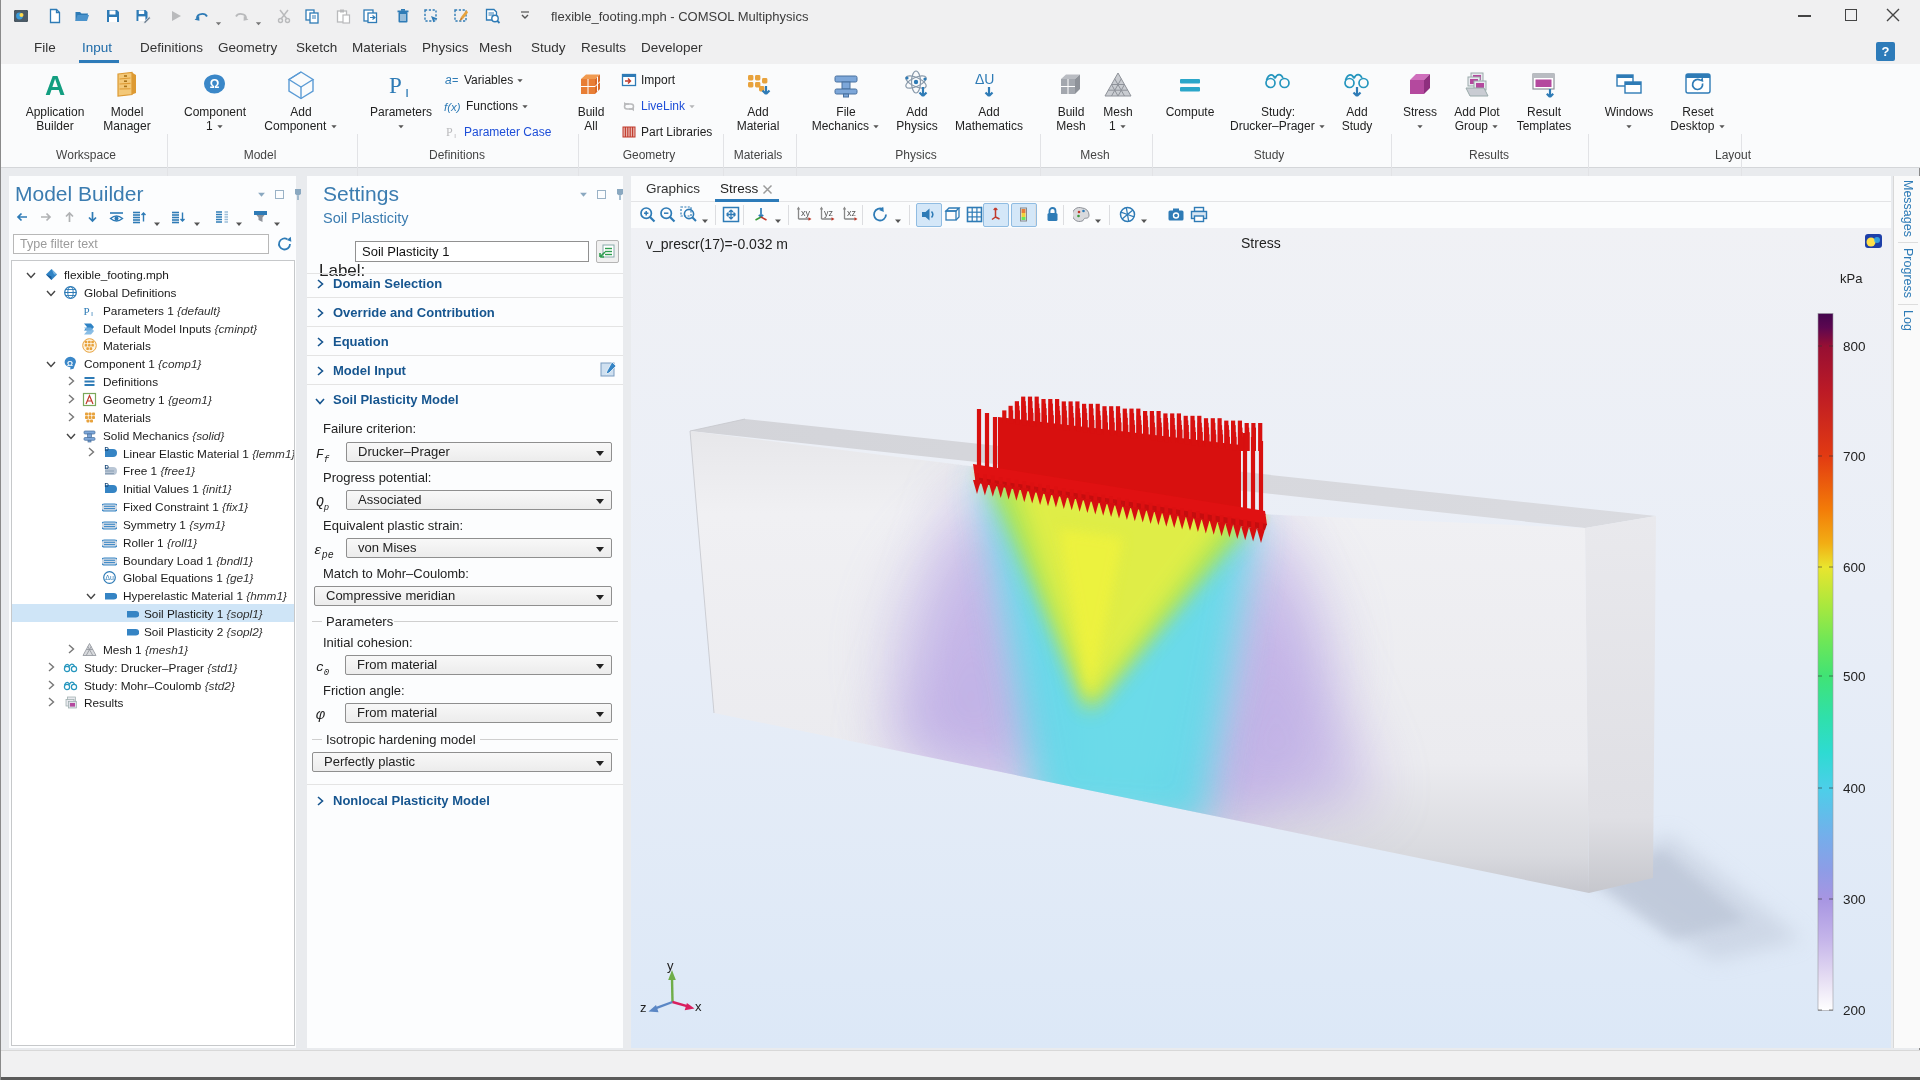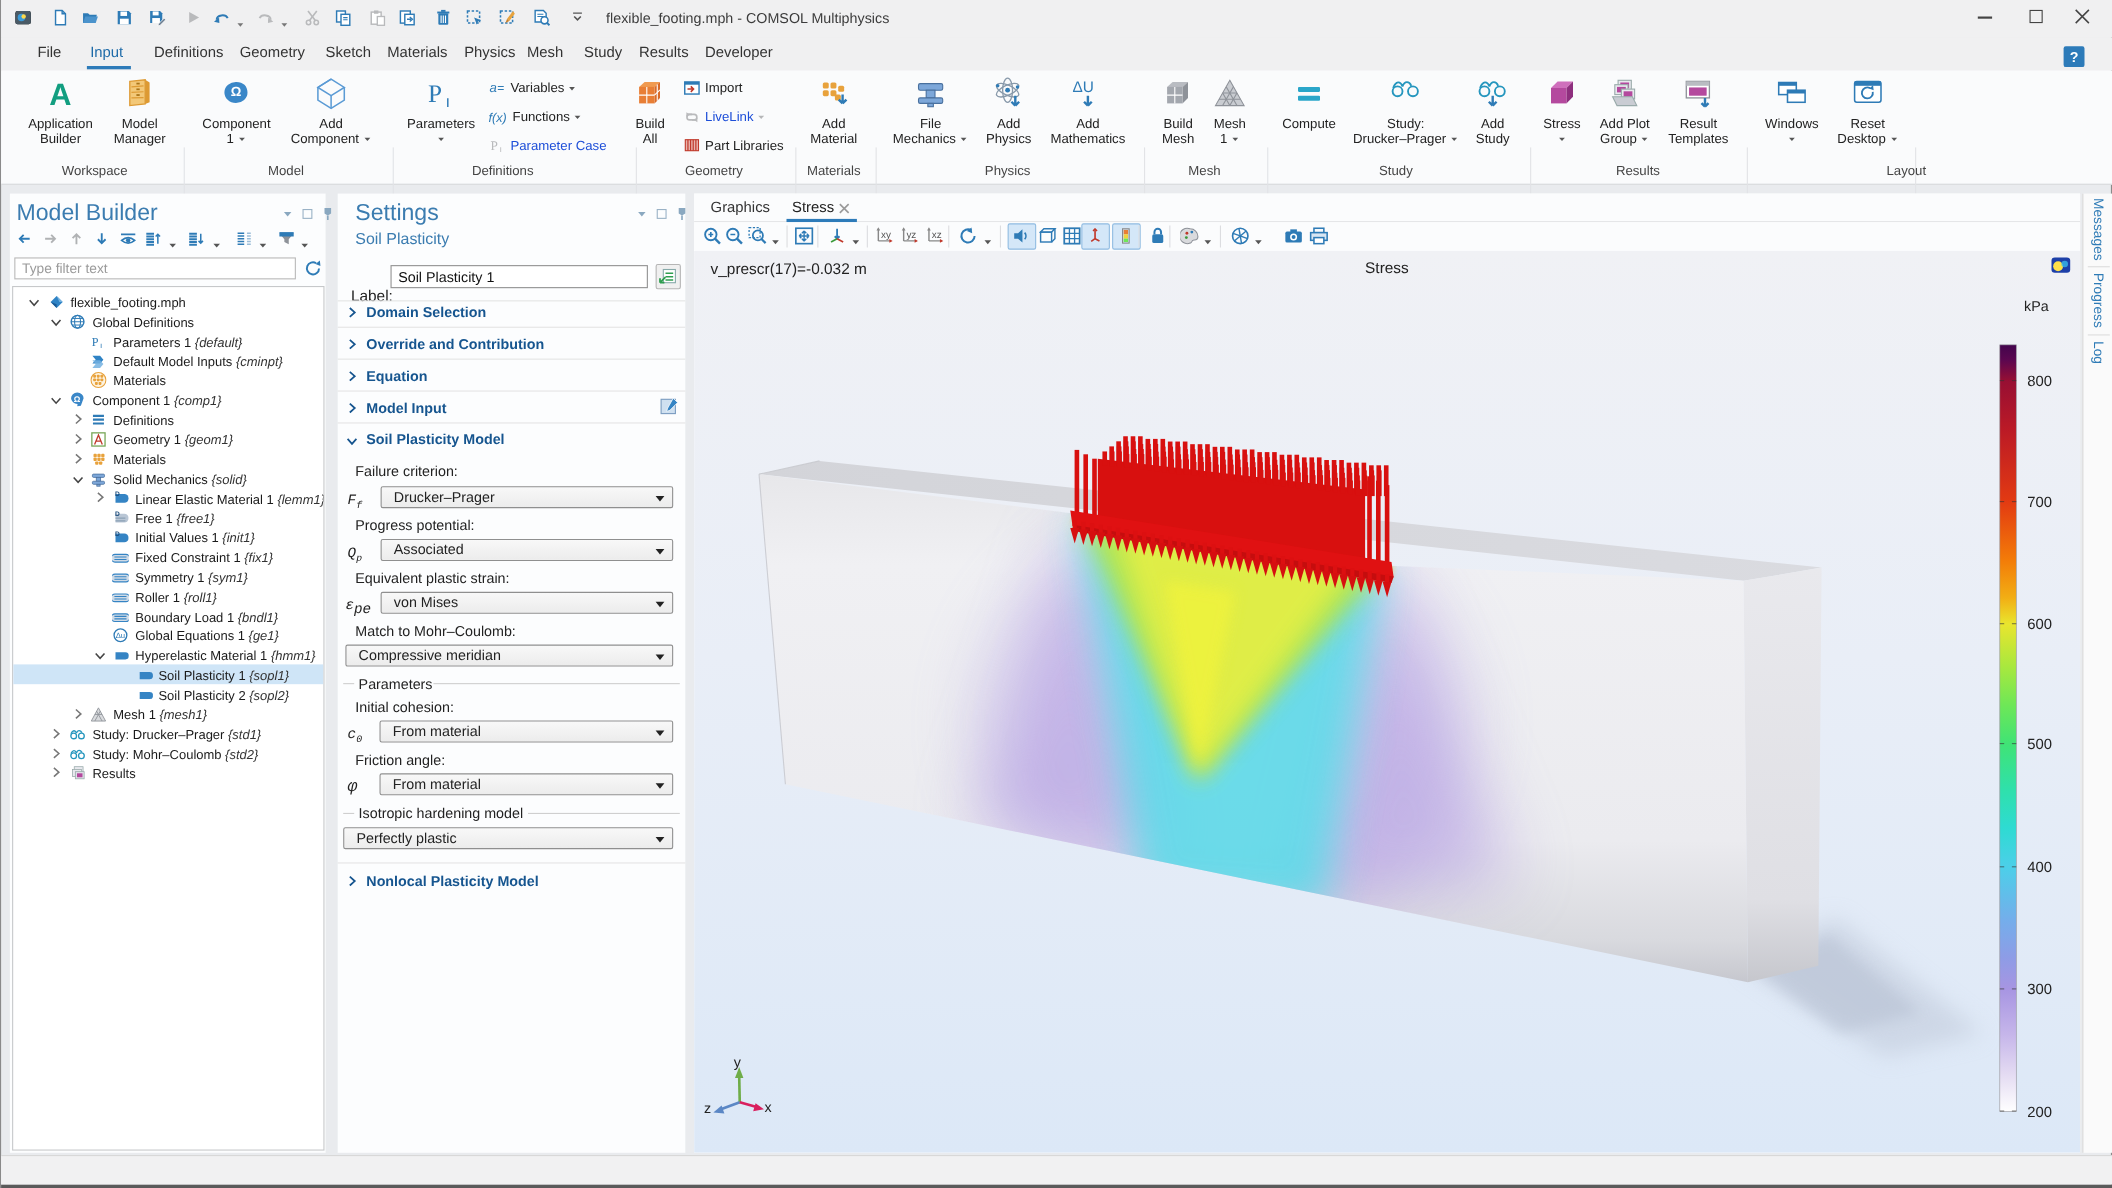--- a/index.html
+++ b/index.html
@@ -789,21 +789,21 @@
       <div class="pico" style="left:272px">
         <svg width="9" height="9" viewBox="0 0 8 8">
           <polygon points="1,2.5 7,2.5 4,6" fill="#8aa8c0"></polygon>
         </svg>
         <span style="width:9px;height:9px;border:1.5px solid #9ab2c6;display:inline-block"></span>
         <svg width="10" height="12">
           <path d="M2 1 H8 V6 L5 8 L2 6 Z" fill="#8aa8c0"></path>
           <line x1="5" y1="8" x2="5" y2="12" stroke="#8aa8c0" stroke-width="1.5"></line>
         </svg>
       </div>
-      <div class="fldlbl" style="left:12px;top:85px;font-size:14px">Label:</div>
+      <div class="fldlbl" style="left:12px;top:85px;font-size:17px">Label:</div>
       <div class="abs" style="left:48px;top:65px;width:234px;height:21px;background:#fff;border:1px solid #919191;font-size:13px;color:#111;line-height:19px;padding-left:6px">Soil Plasticity 1</div>
       <div class="abs" style="left:289px;top:64px;width:23px;height:23px;background:#f0f0f0;border:1px solid #b5b5b5;border-radius:2px"><svg width="21" height="21">
           <rect x="6" y="4" width="11" height="12" fill="#fff" stroke="#8aa" stroke-width="1"></rect>
           <g stroke="#2e9e4f" stroke-width="1.4">
             <line x1="8" y1="7.5" x2="15" y2="7.5"></line>
             <line x1="8" y1="10.5" x2="15" y2="10.5"></line>
             <line x1="8" y1="13.5" x2="15" y2="13.5"></line>
           </g>
           <path d="M3 16 L8 11 M3 16 L3 12 M3 16 L7 16" stroke="#2e9e4f" stroke-width="1.6" fill="none"></path>
         </svg></div>
@@ -836,21 +836,21 @@
         <polyline points="1,3 5,7.5 9,3" fill="none" stroke="#16558f" stroke-width="1.6"></polyline>
       </svg>
       <div class="seclbl" style="left:26px;top:216px">Soil Plasticity Model</div>
       <div class="fldlbl" style="left:16px;top:245px">Failure criterion:</div>
       <div class="mathsym" style="left:9px;top:271px">F<sub style="font-size:9px">f</sub></div>
       <div class="combo" style="left:39px;top:266px;width:266px">Drucker–Prager</div>
       <div class="fldlbl" style="left:16px;top:294px">Progress potential:</div>
       <div class="mathsym" style="left:9px;top:319px">Q<sub style="font-size:9px">p</sub></div>
       <div class="combo" style="left:39px;top:314px;width:266px">Associated</div>
       <div class="fldlbl" style="left:16px;top:342px">Equivalent plastic strain:</div>
-      <div class="mathsym" style="left:7px;top:367px">ε<sub style="font-size:13px">pe</sub></div>
+      <div class="mathsym" style="left:7px;top:367px">ε<sub style="font-size:10px">pe</sub></div>
       <div class="combo" style="left:39px;top:362px;width:266px">von Mises</div>
       <div class="fldlbl" style="left:16px;top:390px">Match to Mohr–Coulomb:</div>
       <div class="combo" style="left:7px;top:410px;width:298px">Compressive meridian</div>
       <div class="abs" style="left:5px;top:437px;width:306px">
         <span class="grpline" style="left:0;width:10px"></span>
         <span class="abs" style="left:14px;top:1px;font-size:13px;color:#222">Parameters</span>
         <span class="grpline" style="left:82px;width:224px"></span>
       </div>
       <div class="fldlbl" style="left:16px;top:459px">Initial cohesion:</div>
       <div class="mathsym" style="left:9px;top:484px">c<sub style="font-size:9px">0</sub></div>

